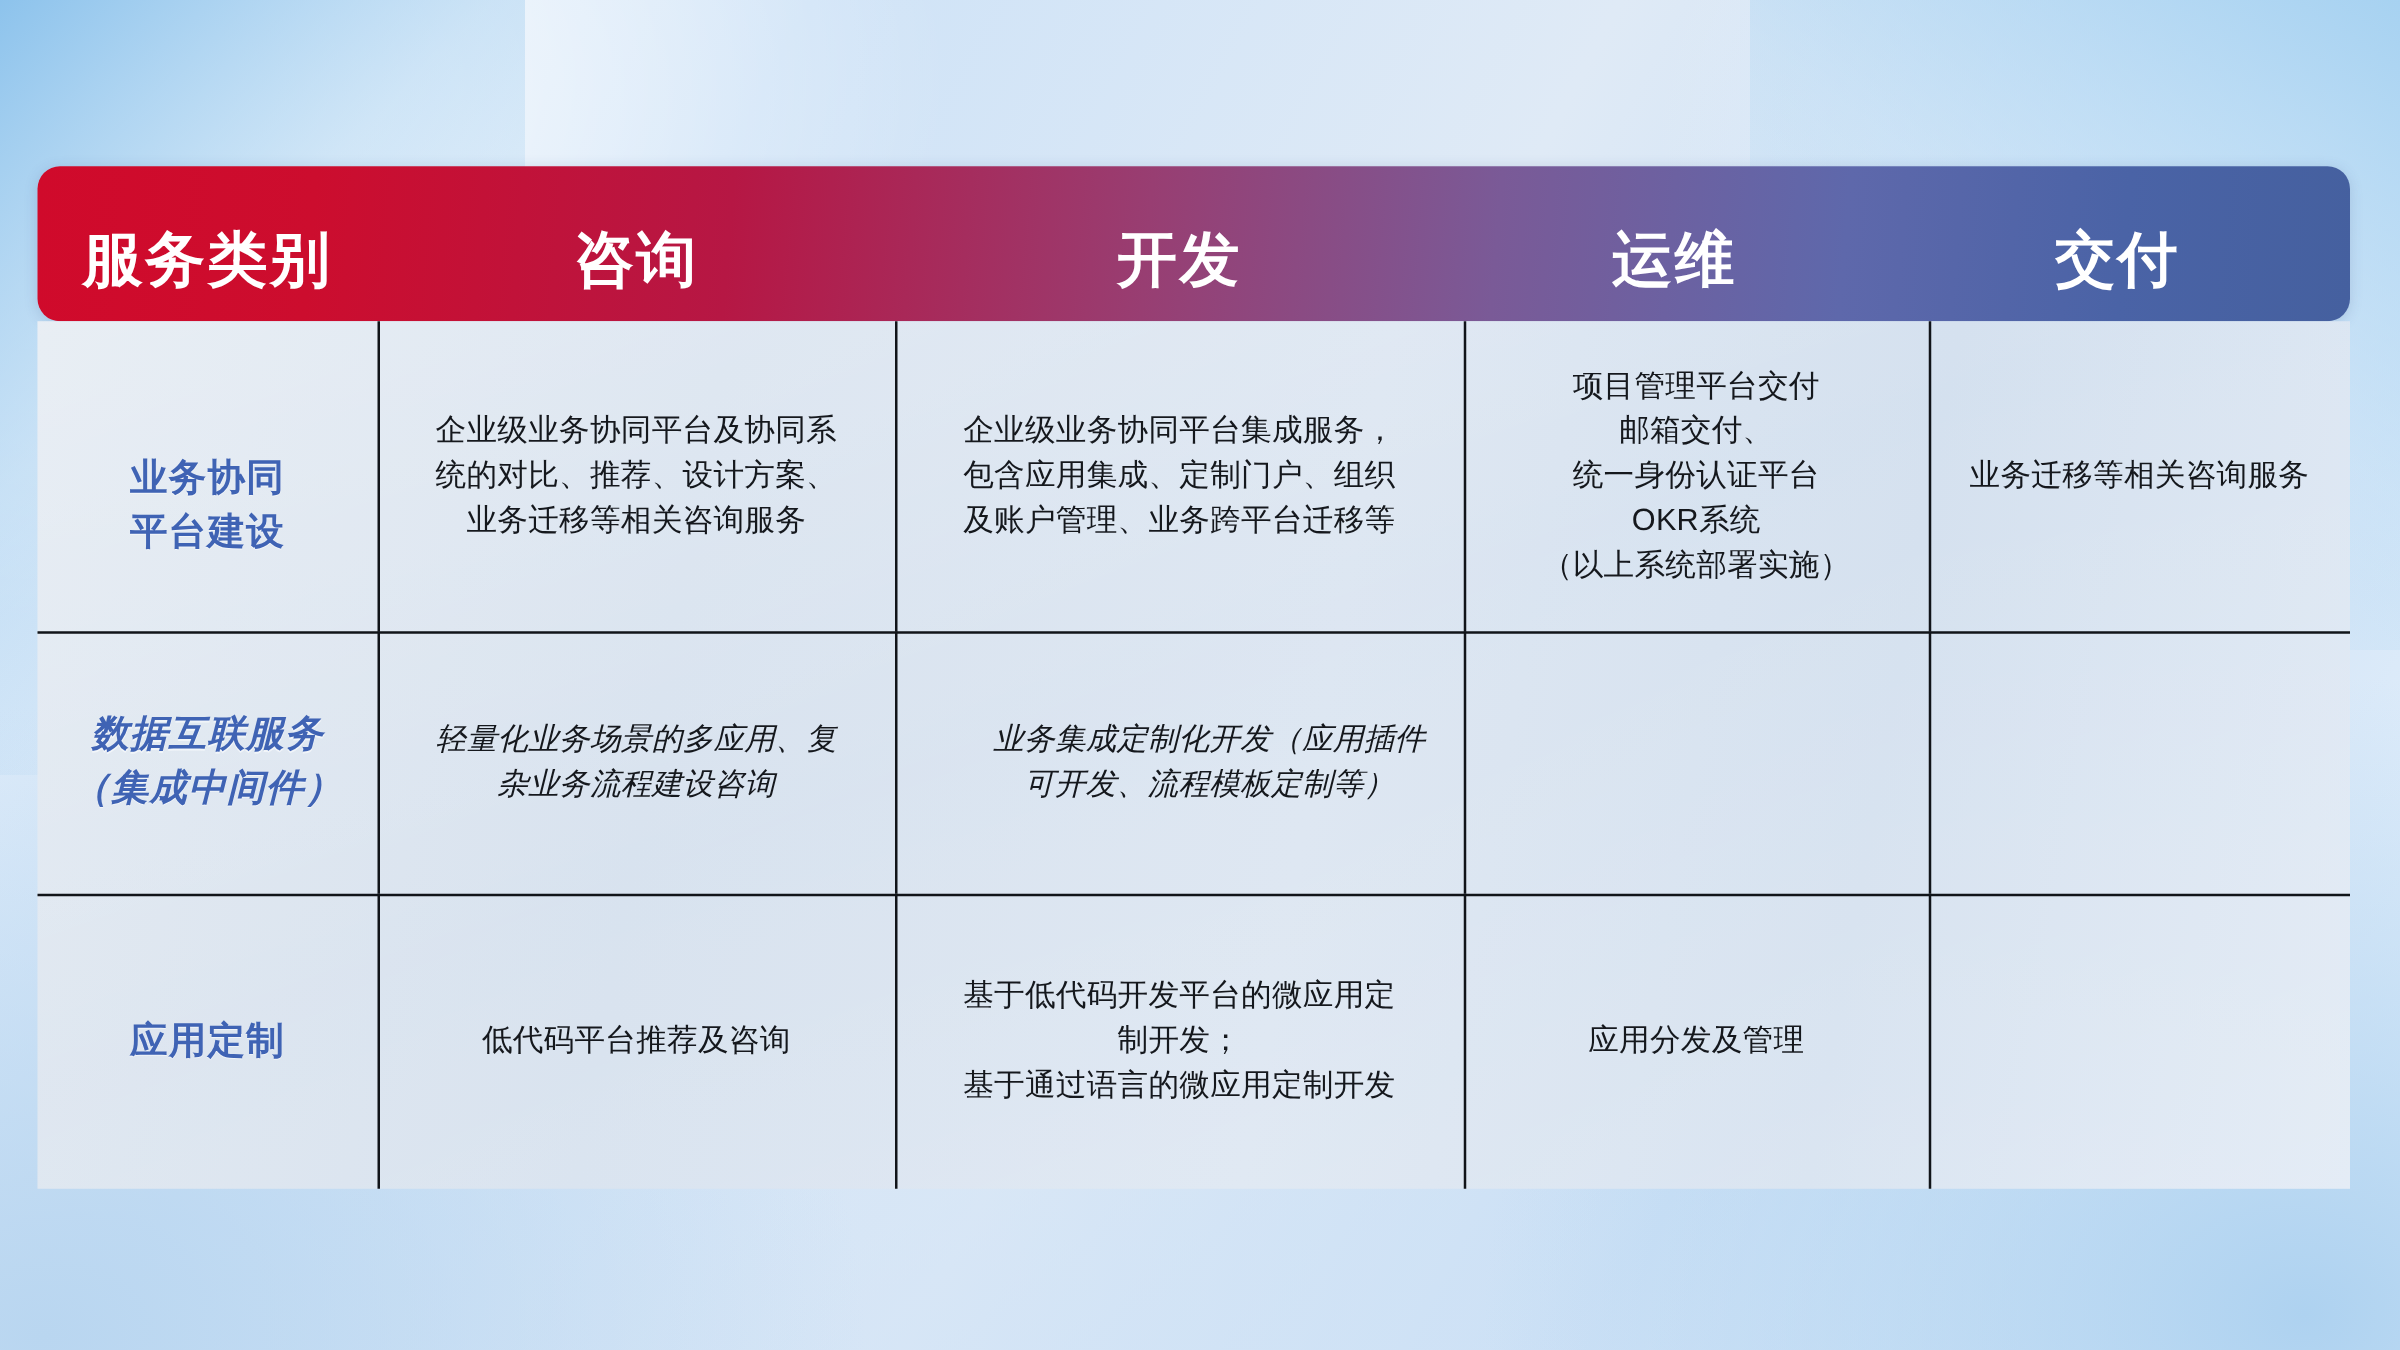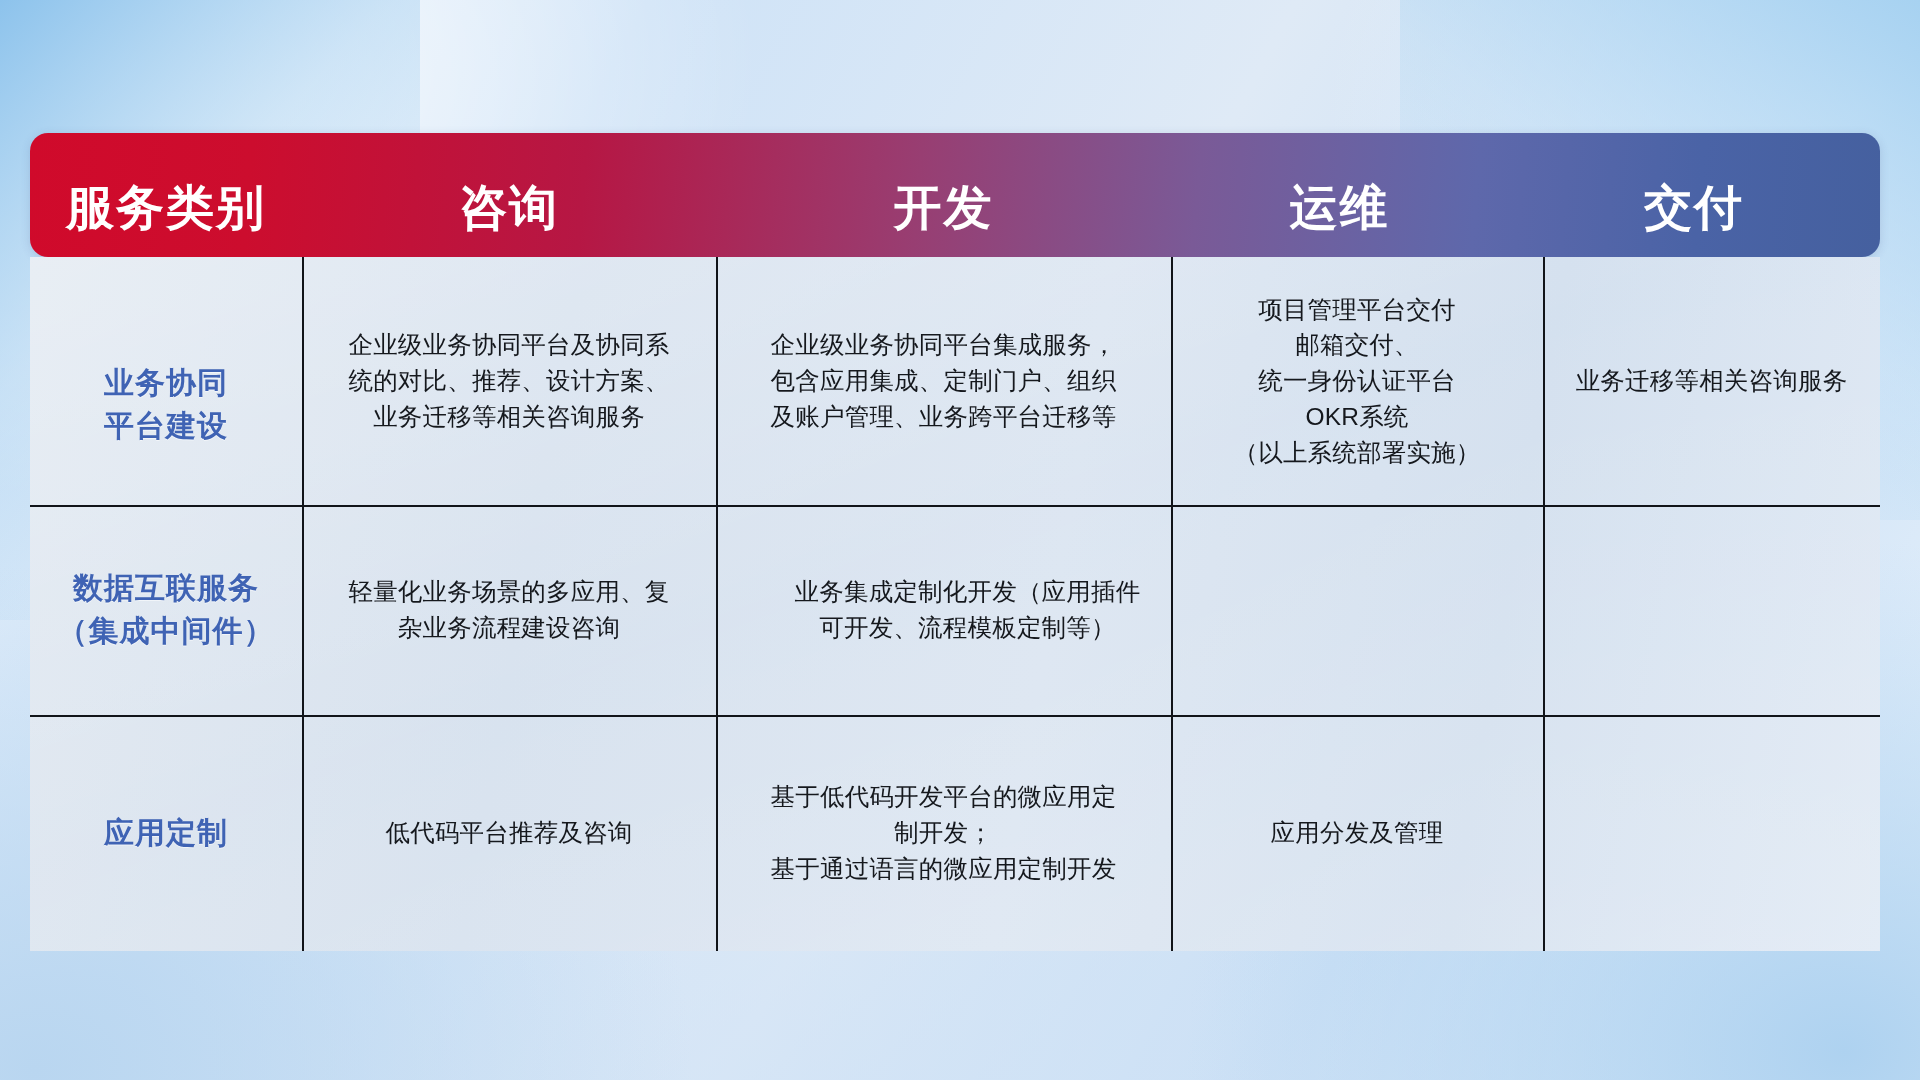--- a/index.html
+++ b/index.html
@@ -98,21 +98,21 @@
     background:
       linear-gradient(160deg, rgba(255,255,255,0.30) 0%, rgba(255,255,255,0.05) 45%, rgba(255,255,255,0.22) 100%),
       linear-gradient(100deg, #dfe7f0 0%, #d6e1ee 28%, #dbe5f1 55%, #d2dfee 78%, #dde7f3 100%);
   }
   .body-row {
     display: flex;
     position: relative;
     width: 100%;
   }
   #row-0 { height: 248px; }
-  #row-1 { height: 210px; }
+  #row-1 { height: 210px; font-style: italic; }
   #row-2 { height: 236px; }
 
   .body-row + .body-row::before {
     content: "";
     position: absolute;
     left: 0; right: 0; top: 0;
     height: 2px;
     background: #111419;
   }
 

